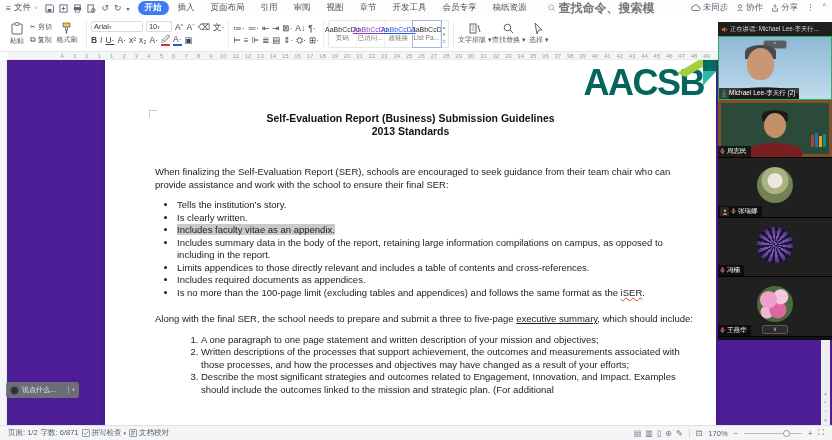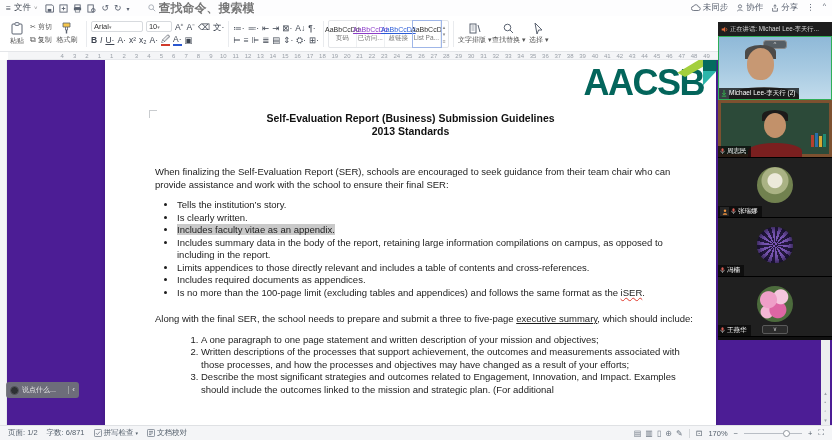--- a/index.html
+++ b/index.html
@@ -118,21 +118,21 @@
   .av-flower { background:
       radial-gradient(circle at 32% 38%, #ef9fc8 0 8px, transparent 9px),
       radial-gradient(circle at 66% 30%, #f6c6de 0 7px, transparent 8px),
       radial-gradient(circle at 58% 66%, #de66a4 0 8px, transparent 9px),
       radial-gradient(circle at 28% 72%, #f3b7d4 0 6px, transparent 7px), #4c6b3c; }
   .pbadge { width:9px; height:9px; background:#262626; display:flex; align-items:center; justify-content:center; flex:none; }
 
   
   .status { position:absolute; bottom:0; left:0; right:0; height:15px; background:#f4f5f7;
     border-top:1px solid #dfe1e4; display:flex; align-items:center; font-size:7.5px; color:#55606c;
-    padding:0 8px; gap:9px; z-index:50; }
+    padding:0 8px; gap:3px; z-index:50; }
   .status .grp { display:flex; align-items:center; gap:2px; }
   .status .right { margin-left:auto; display:flex; align-items:center; gap:6px; }
   .viewicons { display:flex; align-items:center; gap:4px; font-size:8px; color:#6a7480; }
   .slider { width:58px; height:1px; background:#b9bec5; position:relative; }
   .slider .knob { position:absolute; left:68%; top:-3px; width:7px; height:7px; border:1px solid #8f959c;
     border-radius:50%; background:#fff; }
 </style>
 </head>
 <body>
 
@@ -158,20 +158,32 @@
           <rect x="1" y="4" width="8" height="3" fill="#5a6270"></rect>
           <rect x="2.5" y="6.5" width="5" height="2.5" fill="#fff" stroke="#5a6270" stroke-width=".7"></rect>
         </svg>
       <svg width="9" height="9" viewBox="0 0 10 10">
           <rect x="1" y="1" width="6" height="8" fill="none" stroke="#5a6270"></rect>
           <circle cx="7" cy="7" r="2" fill="none" stroke="#5a6270"></circle>
         </svg>
       <span>↺</span>
       <span>↻</span>
       <span style="font-size:6px">▾</span>
+    </div>
+    <div class="tabs">
+      <span class="tab active">开始</span>
+      <span class="tab">插入</span>
+      <span class="tab">页面布局</span>
+      <span class="tab">引用</span>
+      <span class="tab">审阅</span>
+      <span class="tab">视图</span>
+      <span class="tab">章节</span>
+      <span class="tab">开发工具</span>
+      <span class="tab">会员专享</span>
+      <span class="tab">稿纸资源</span>
     </div>
     <div class="searchbox">
       <svg width="8" height="8" viewBox="0 0 10 10">
           <circle cx="4" cy="4" r="3" fill="none" stroke="#9aa1ab"></circle>
           <path d="M6.3 6.3L9 9" stroke="#9aa1ab"></path>
         </svg>
       <input placeholder="查找命令、搜索模板" style="">
     </div>
     <div class="tb-right">
       <span class="itm">

